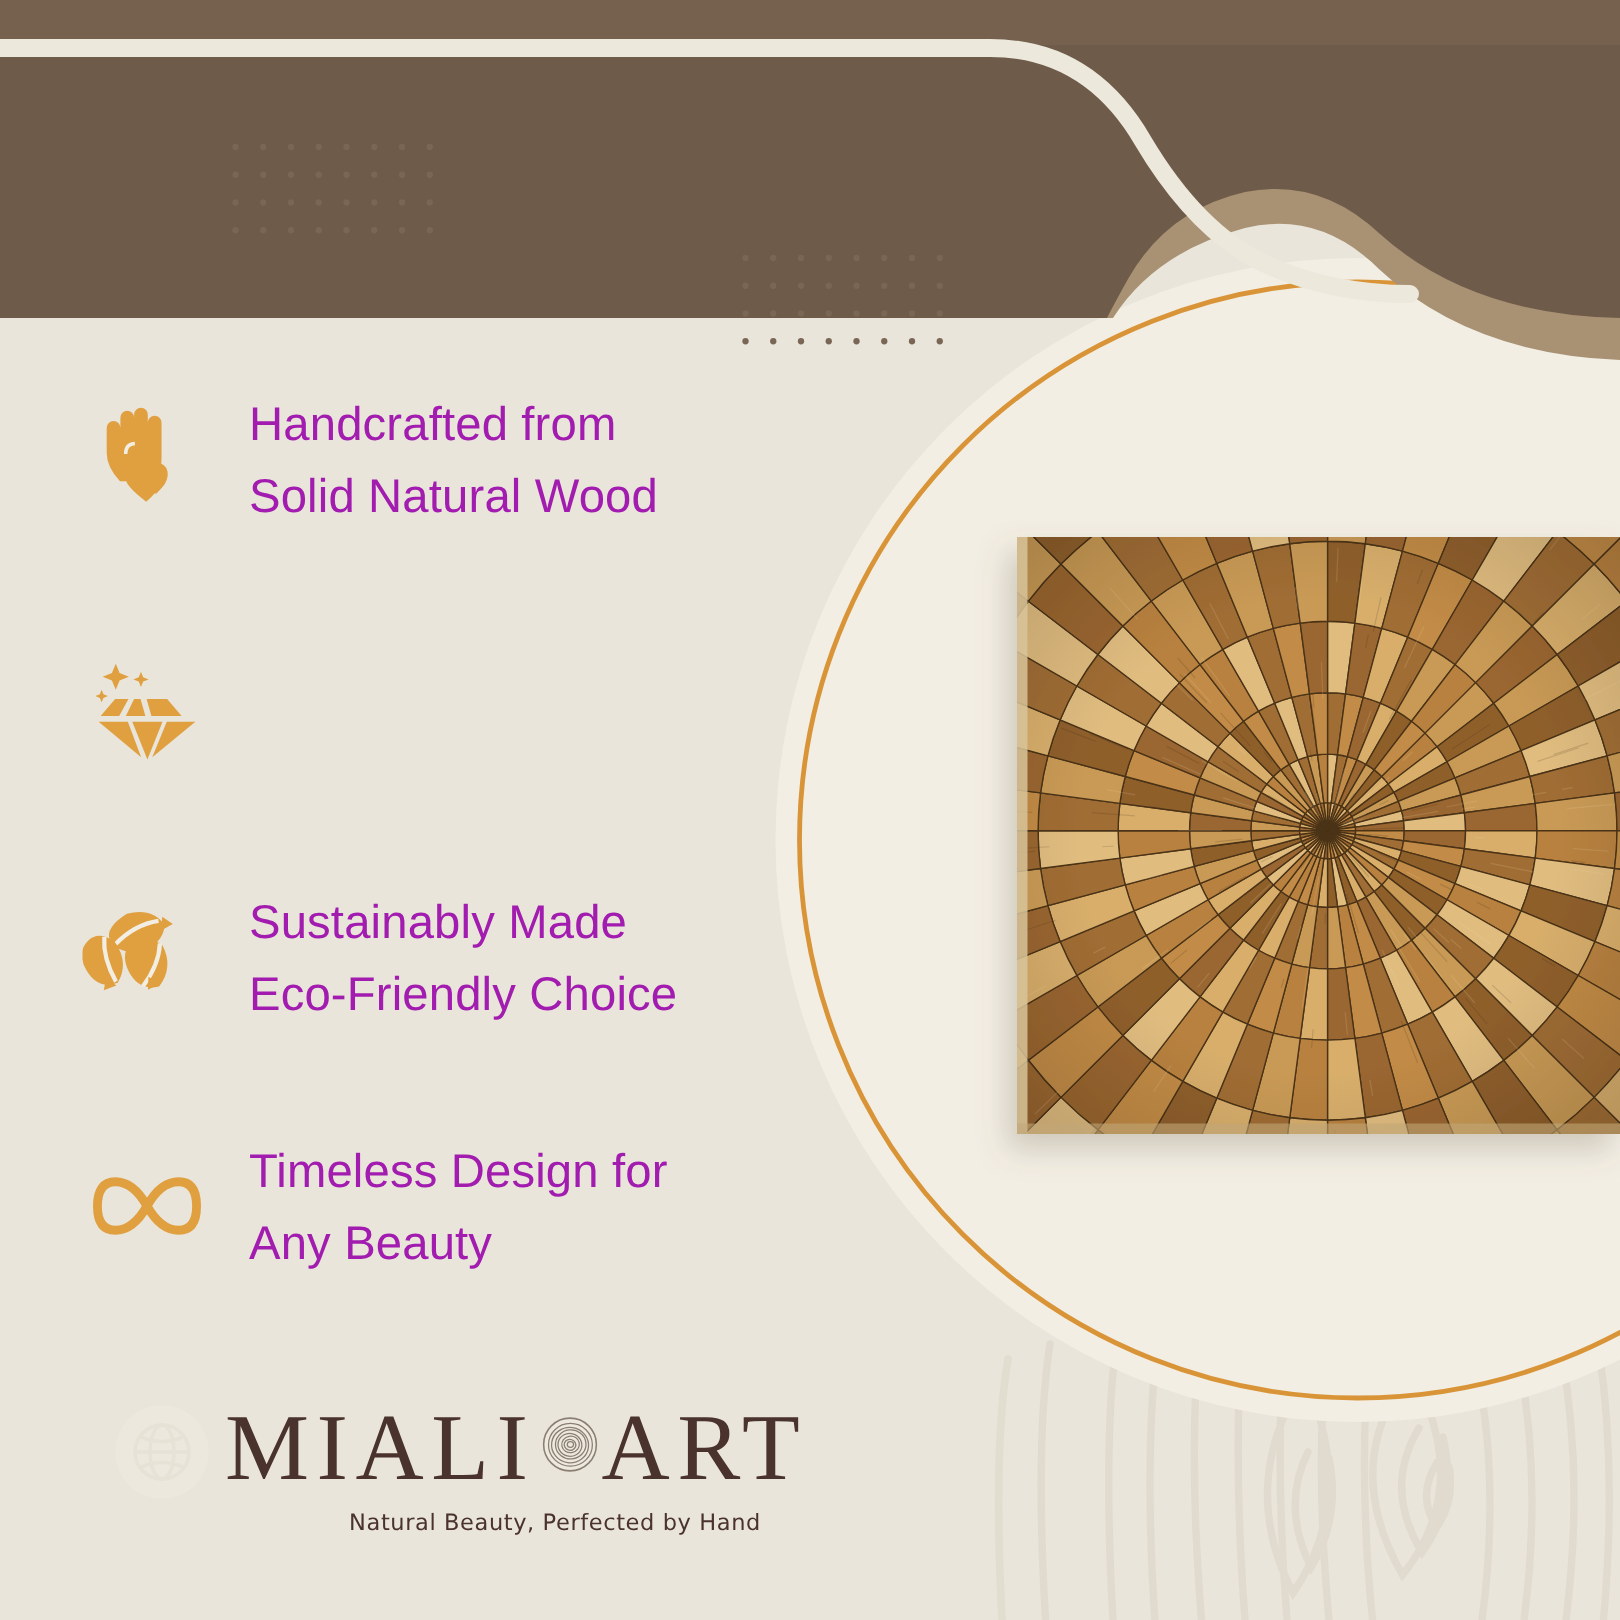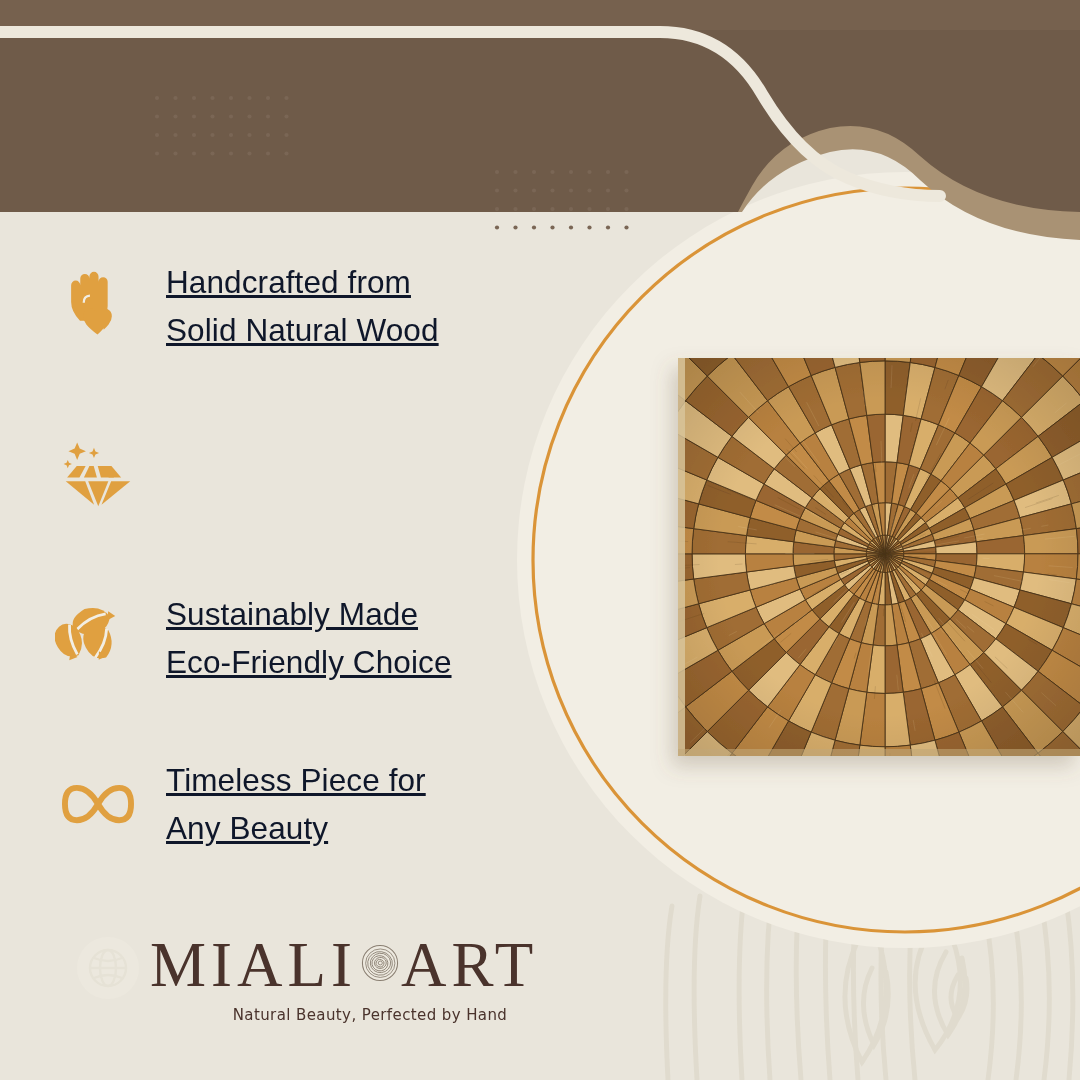--- a/index.html
+++ b/index.html
@@ -18,22 +18,22 @@
   }
   .feature{
     display:flex;align-items:center;gap:22px;height:120px;margin-bottom:46px;
   }
   .feature:last-child{margin-bottom:0;}
   .f-icon{
     width:92px;min-width:92px;height:92px;display:flex;align-items:center;justify-content:center;
   }
   .f-icon svg{display:block;}
   .f-text{
-    font-size:31.5px;line-height:1.53;color:#0f172a;
-    letter-spacing:.1px;font-weight:400;text-decoration:underline;
+    font-size:31.5px;line-height:1.53;color:#a21caf;
+    letter-spacing:.1px;font-weight:400;
   }
   .f-text span{display:block;white-space:nowrap;}
 
   
   #logo{position:absolute;left:75px;top:930px;width:520px;height:120px;}
   #logo-wordmark{
     position:absolute;left:75px;top:-4px;width:440px;height:78px;
     display:flex;align-items:center;justify-content:flex-start;gap:0px;
   }
   .wm-text{
@@ -1001,21 +1001,21 @@
 
     <div class="feature">
       <div class="f-icon">
         <svg width="90" height="90" viewBox="0 0 64 64" fill="none" stroke="#E0A040" stroke-width="4.2" stroke-linecap="round">
           <path d="M32 32 q-6.5 -11.5 -15 -11.5 -8.5 0 -8.5 11.5 0 11.5 8.5 11.5
                    8.5 0 15 -11.5 6.5 -11.5 15 -11.5 8.5 0 8.5 11.5 0 11.5 -8.5 11.5
                    -8.5 0 -15 -11.5 Z"></path>
         </svg>
       </div>
       <div class="f-text">
-        <span>Timeless Piece for</span>
+        <span>Timeless Design for</span>
         <span>Any Beauty</span>
       </div>
     </div>
   </div>
 
   <div id="logo">
     <div id="logo-wordmark">
       <span class="wm-text">MIALI</span>
       <span id="logo-ring">
         <svg width="38" height="38" viewBox="0 0 40 40">

